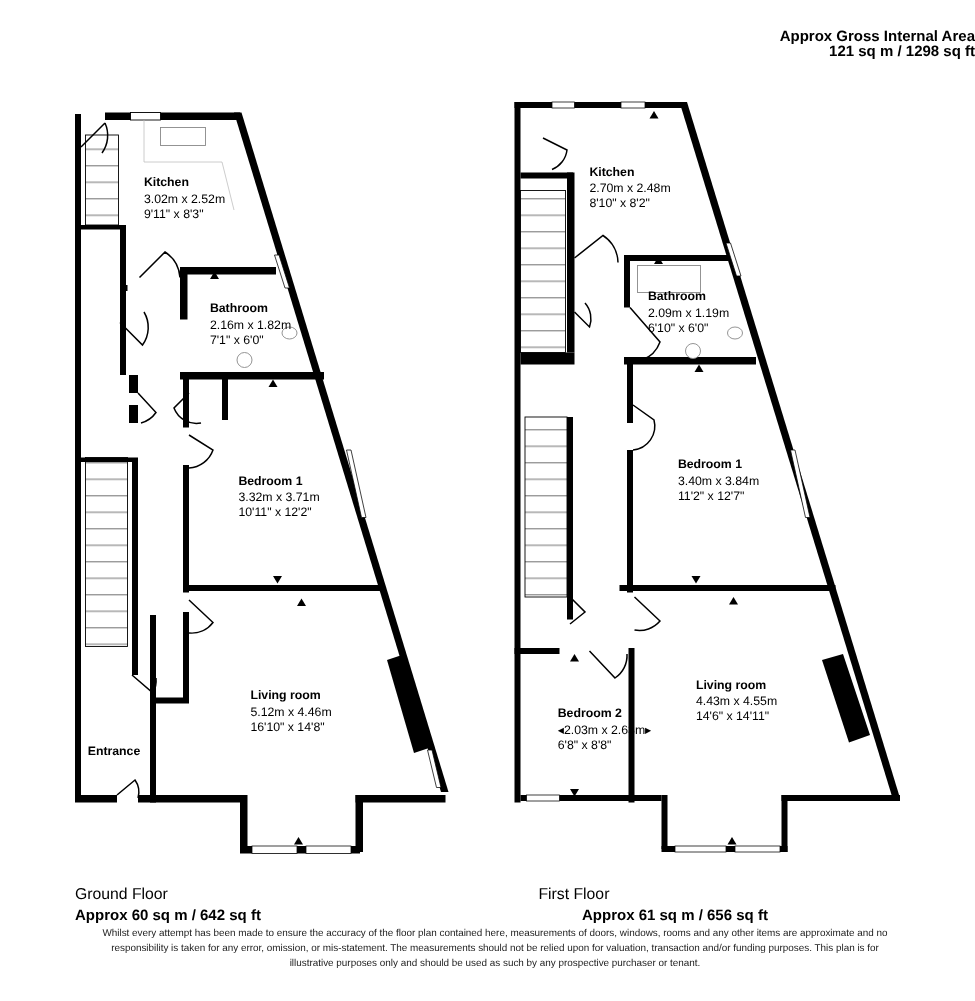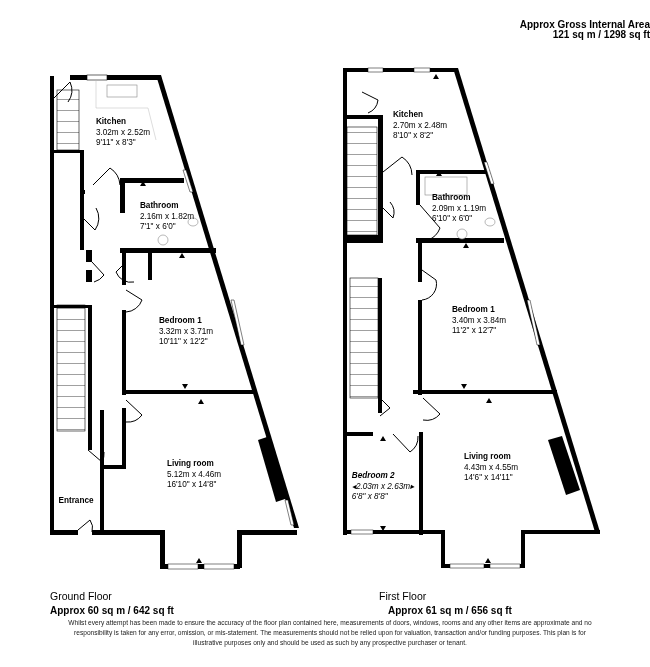--- a/index.html
+++ b/index.html
@@ -194,24 +194,24 @@
 <div class="room-label" style="left:479px; top:305px;">
   <div class="rn">Bedroom 1</div>
   <div>3.40m x 3.84m</div>
   <div>11'2" x 12'7"</div>
 </div>
 <div class="room-label" style="left:491px; top:452px;">
   <div class="rn">Living room</div>
   <div>4.43m x 4.55m</div>
   <div>14'6" x 14'11"</div>
 </div>
-<div class="room-label" style="left:383px; top:471px;font-style:italic;">
+<div class="room-label" style="left:403px; top:471px;">
   <div class="rn">Bedroom 2</div>
   <div>◂2.03m x 2.63m▸</div>
   <div>6'8" x 8'8"</div>
 </div>
 
 <div class="abs floor-name" style="left:50px; top:590px;">Ground Floor</div>
 <div class="abs floor-area" style="left:50px; top:605px;">Approx 60 sq m / 642 sq ft</div>
-<div class="abs floor-name" style="left:343px; top:590px;padding-left:36px;">First Floor</div>
+<div class="abs floor-name" style="left:323px; top:590px;padding-left:36px;">First Floor</div>
 <div class="abs floor-area" style="left:344px; top:605px;margin-left:44px;">Approx 61 sq m / 656 sq ft</div>
 
 <div class="abs disclaimer" style="top:618px;">Whilst every attempt has been made to ensure the accuracy of the floor plan contained here, measurements of doors, windows, rooms and any other items are approximate and no responsibility is taken for any error, omission, or mis-statement. The measurements should not be relied upon for valuation, transaction and/or funding purposes. This plan is for illustrative purposes only and should be used as such by any prospective purchaser or tenant.</div>
 
 </body></html>

